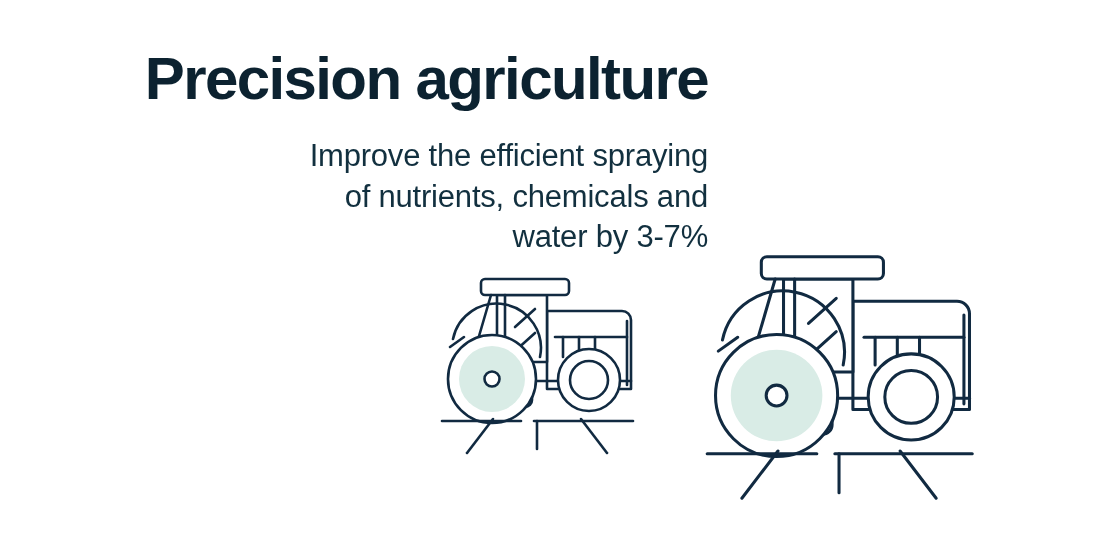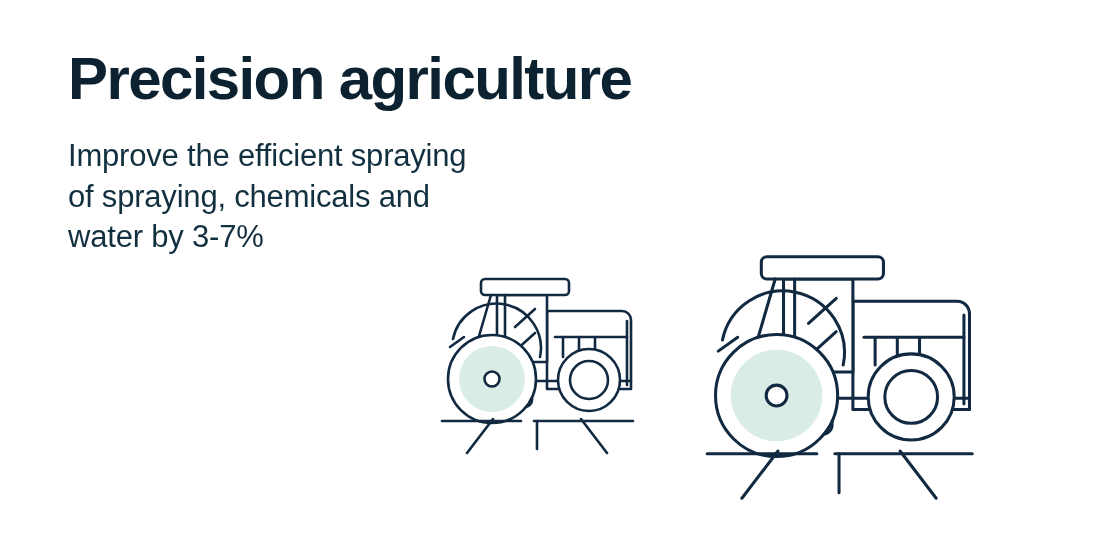--- a/index.html
+++ b/index.html
@@ -16,20 +16,21 @@
     position: relative;
     font-family: "Liberation Sans", sans-serif;
     -webkit-font-smoothing: antialiased;
   }
 
   #slide {
     position: relative;
     width: 1100px;
     height: 539px;
     background: #ffffff;
+    text-align: right;
   }
 
   
   .text-block {
     position: absolute;
     left: 68px;
     top: 46px;
     width: 640px;
   }
 
@@ -81,21 +82,21 @@
 <body>
 
 <div id="slide">
 
   <div class="text-block">
 
     <h1 class="headline">Precision agriculture</h1>
 
     <div class="subhead">
       <span class="line">Improve the efficient spraying</span>
-      <span class="line">of spraying, chemicals and</span>
+      <span class="line">of nutrients, chemicals and</span>
       <span class="line">water by 3-7%</span>
     </div>
 
   </div>
 
   <div class="tractor" id="tractor-small">
     <svg viewBox="0 0 205 196" xmlns="http://www.w3.org/2000/svg">
       <g fill="none" stroke="#112a41" stroke-width="2.6" stroke-linecap="round" stroke-linejoin="round">
 
         <path d="M110 52 H185 a9 9 0 0 1 9 9 V130 H110 Z" fill="#ffffff"></path>

